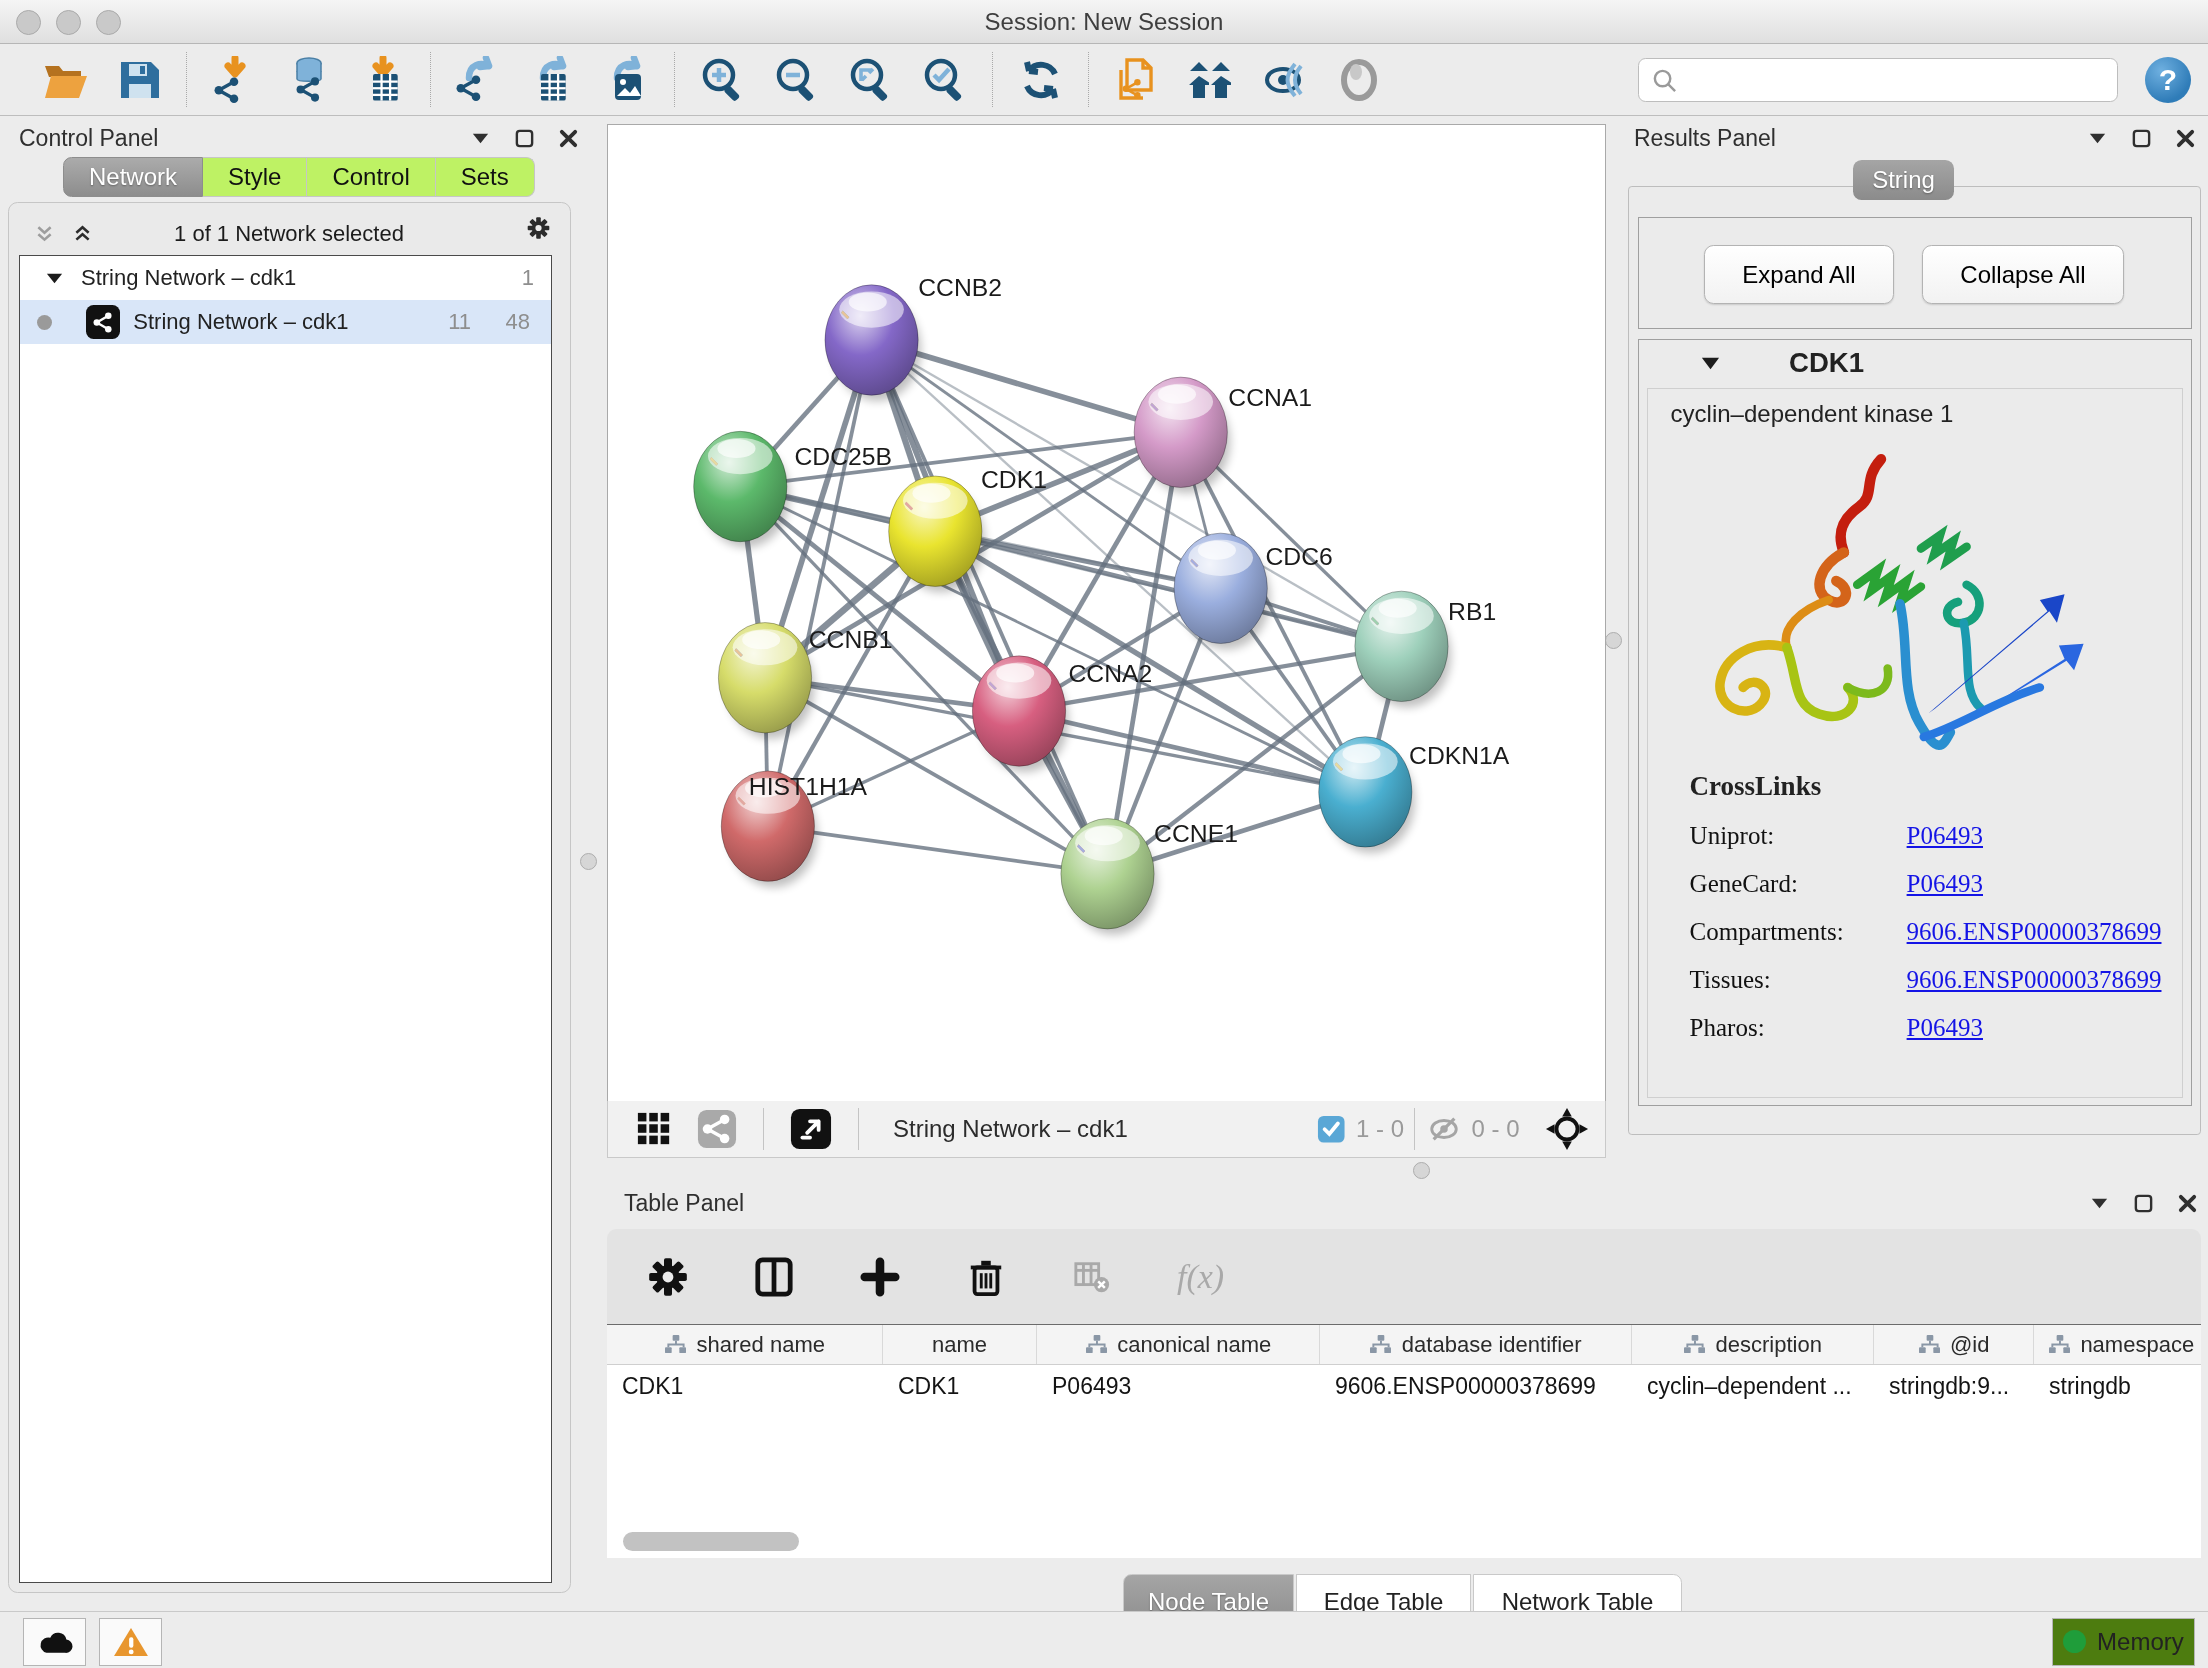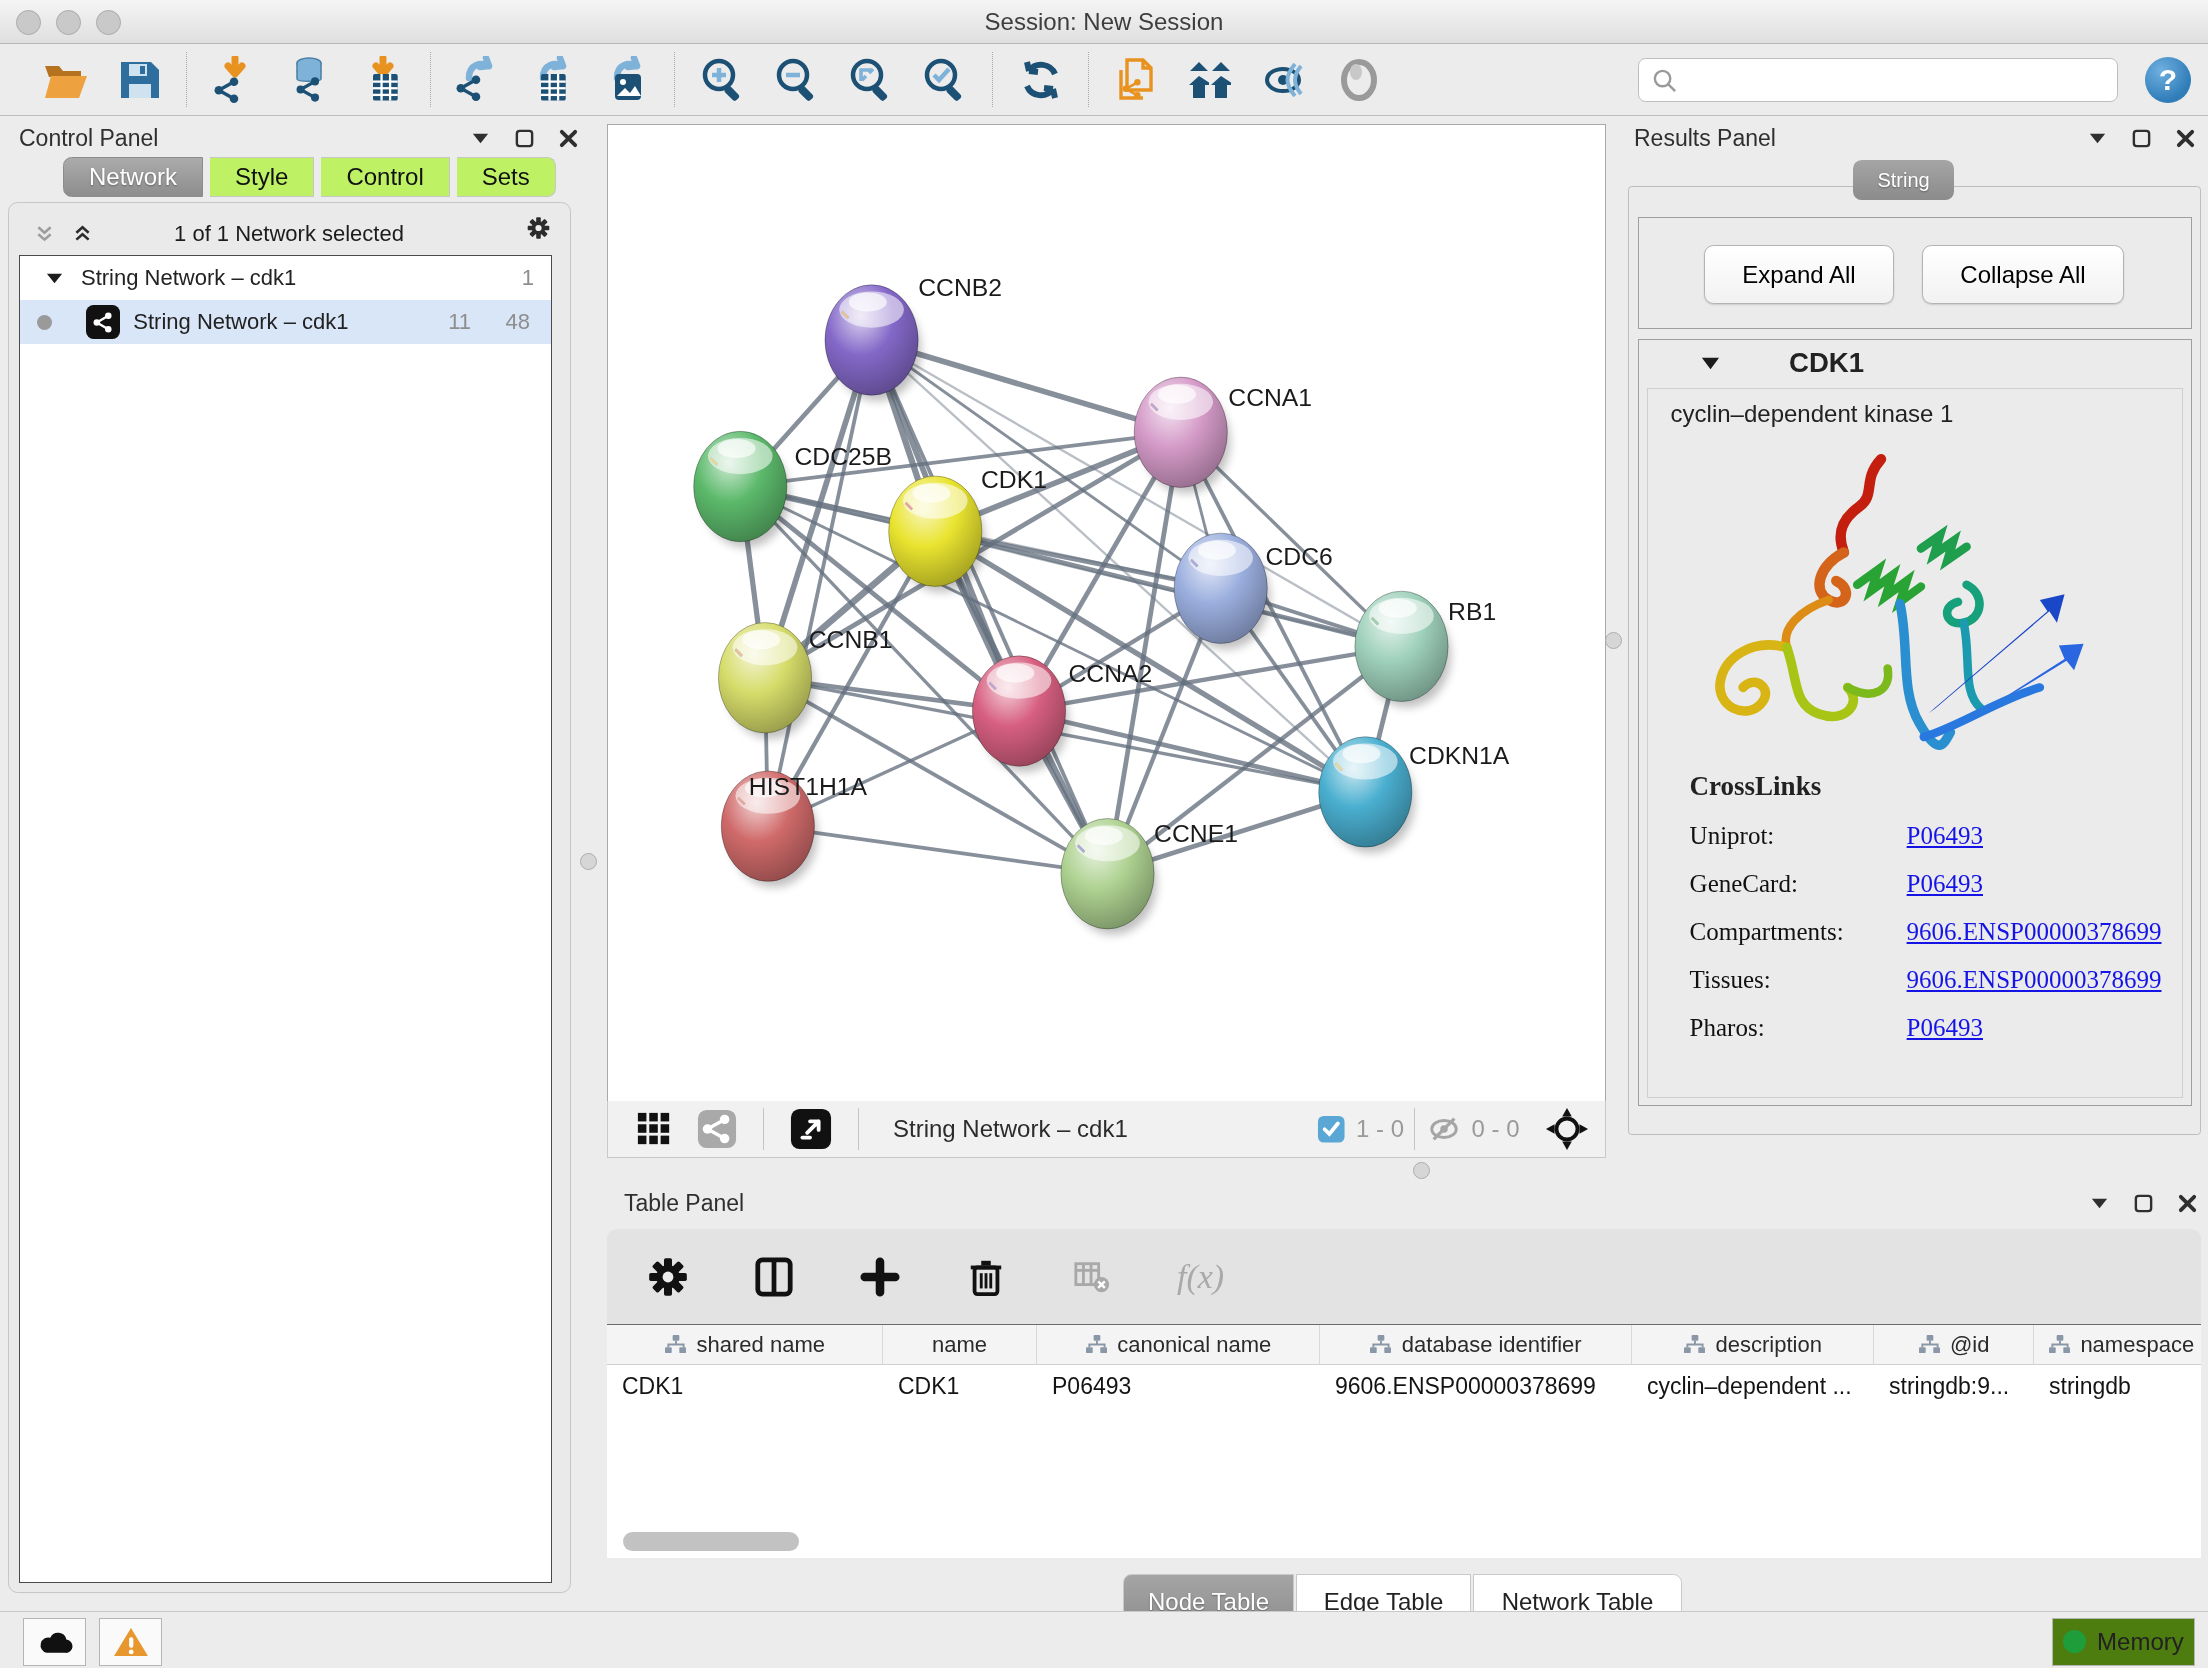--- a/index.html
+++ b/index.html
@@ -30,21 +30,21 @@
     background:radial-gradient(circle at 35% 30%, #6fb0e0, #2f7cb8 70%);
     color:#fff; font-size:30px; font-weight:bold; display:flex; align-items:center; justify-content:center; cursor:pointer; }
 
   
   .panel-title { font-size:23px; color:#2f2f2f; }
   .panel-ctrl { display:flex; align-items:center; gap:21px; }
   .pc-icon { width:23px; height:23px; display:flex; align-items:center; justify-content:center; cursor:pointer; }
 
   
   #cp-header { left:19px; top:122px; width:561px; height:32px; display:flex; align-items:center; justify-content:space-between; }
-  #cp-tabs { left:63px; top:157px; height:40px; display:flex;gap:7px; }
+  #cp-tabs { left:63px; top:157px; height:40px; display:flex; }
   .seg { height:40px; padding:0 25px; background:#bef264; border:1px solid #c6c6c6; border-left:none;
     font-size:24px; display:flex; align-items:center; justify-content:center; cursor:pointer; color:#111; }
   .seg:first-child { border-left:1px solid #c6c6c6; border-radius:8.6px 0 0 8.6px; }
   .seg:last-child { border-radius:0 8.6px 8.6px 0; }
   .seg.sel { background:linear-gradient(#ababab,#8d8d8d); color:#fff; border-color:#8d8d8d; text-shadow:0 1px 1.9px rgba(0,0,0,.35); }
   #cp-box { left:7.6px; top:202px; width:563px; height:1391px; background:#eaeaea;
     border:1px solid #c6c6c6; border-radius:9.5px; }
   #cp-toolbar { left:27px; top:215px; width:525px; height:38px; display:flex; align-items:center; }
   #cp-status { font-size:22px; color:#1c1c1c; position:absolute; left:105px; width:314px; text-align:center; }
   #cp-gear { position:absolute; right:1.9px; top:1.9px; }
@@ -60,21 +60,21 @@
   #canvas { left:607px; top:124px; width:999px; height:978px; background:#fff; border:1px solid #a9a9a9; }
   #navbar { left:607px; top:1101px; width:999px; height:57px; background:#f1f1f1;
     border:1px solid #c9c9c9; border-top:none; display:flex; align-items:center; }
   .nv-sep { width:0; height:42px; border-left:1px solid #c4c4c4; }
   #nav-title { font-size:24px; color:#2c2c2c; margin-left:34px; }
   .nv-count { font-size:24px; color:#9a9a9a; margin:0 9.5px; }
 
   
   #rp-header { left:1634px; top:122px; width:563px; height:32px; display:flex; align-items:center; justify-content:space-between; }
   #string-tab { left:1853px; top:160px; width:101px; height:40px; border-radius:8.6px;
-    background:linear-gradient(#a5a5a5,#8b8b8b); color:#fff; font-size:20px;
+    background:linear-gradient(#a5a5a5,#8b8b8b); color:#fff; font-size:24px;
     display:flex; align-items:center; justify-content:center; text-shadow:0 1px 1.9px rgba(0,0,0,.35); z-index:3; cursor:pointer; }
   #rp-box { left:1628px; top:186px; width:573px; height:949px; background:#ebebeb;
     border:1px solid #bdbdbd; border-radius:3.8px; }
   #rp-btnbox { left:1638px; top:217px; width:554px; height:112px; border:1px solid #9f9f9f; background:#ebebeb; }
   .rp-btn { position:absolute; top:27px; height:59px; background:linear-gradient(#ffffff,#f2f2f2);
     border:1px solid #b3b3b3; border-radius:9.5px; font-size:24px; display:flex; align-items:center;
     justify-content:center; cursor:pointer; box-shadow:0 1px 1.9px rgba(0,0,0,.15); }
   #rp-node-box { left:1638px; top:339px; width:554px; height:767px; border:1px solid #9f9f9f; background:#ebebeb; }
   #rp-node-head { position:absolute; left:0; top:0; width:100%; height:46px; display:flex; align-items:center; }
   #rp-gene { font-size:27.6px; font-weight:bold; margin-left:68px; }

